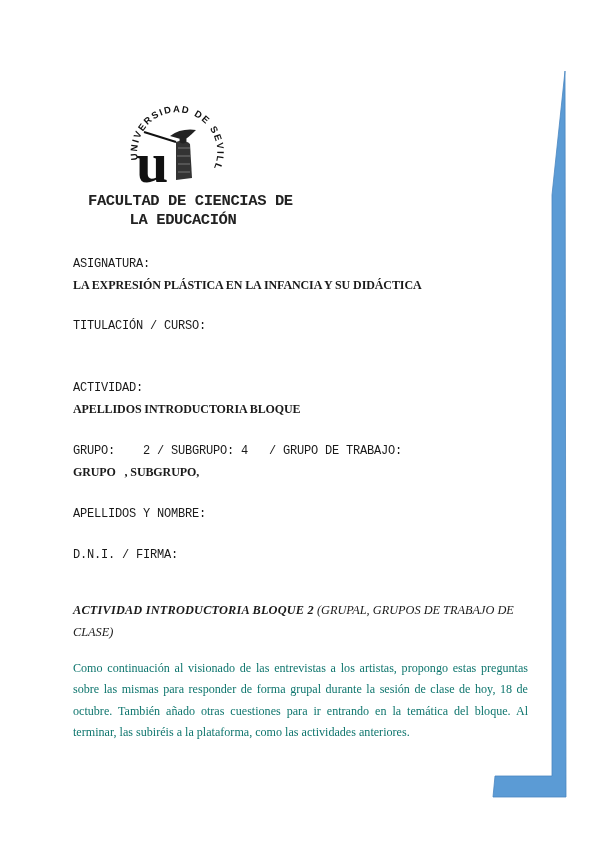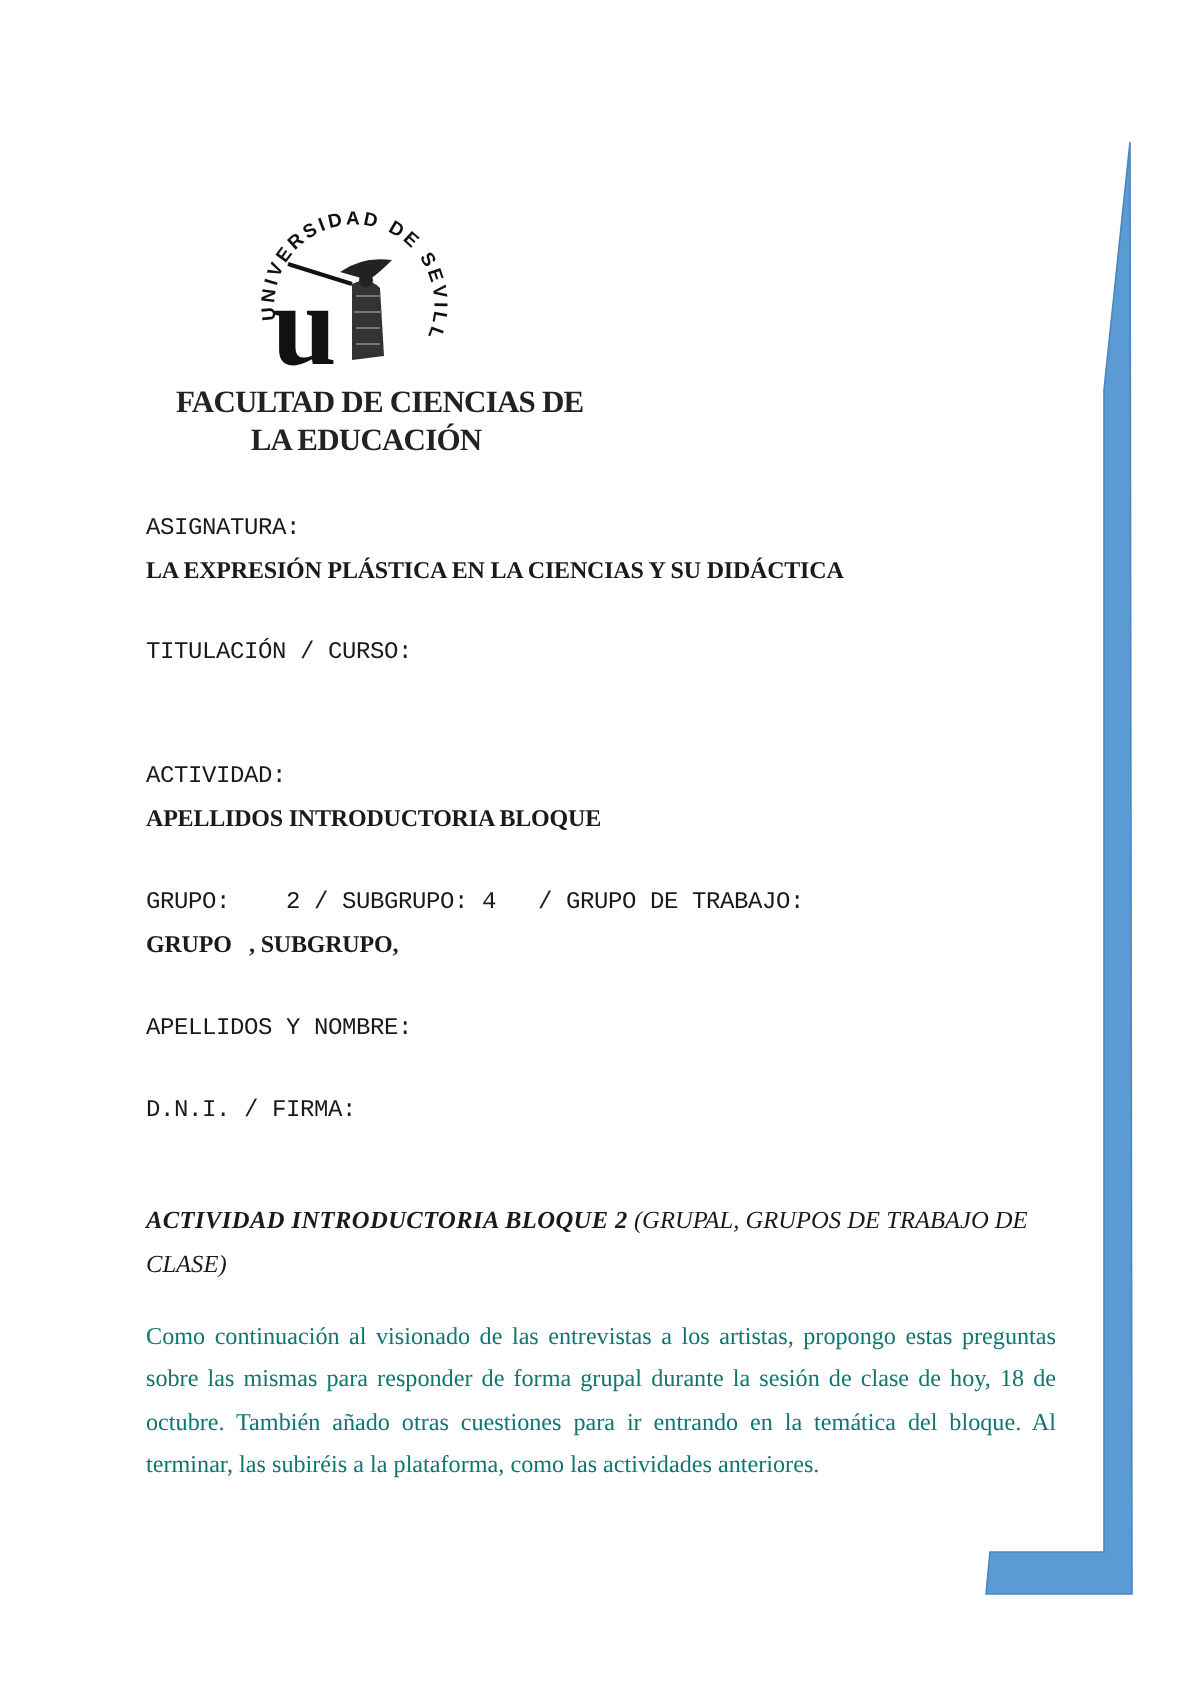--- a/index.html
+++ b/index.html
@@ -4,21 +4,21 @@
   <style>
     html, body { margin: 0; padding: 0; background: #ffffff; }
     body { width: 600px; height: 848px; position: relative; overflow: hidden;
            font-family: "Liberation Serif", "DejaVu Serif", serif; color: #111; }
     .page { position: absolute; left: 0; top: 0; width: 600px; height: 848px; background: #fff; }
 
     
     .logo { position: absolute; left: 88px; top: 98px; width: 190px; height: 135px; }
     .logo-seal { position: absolute; left: 38px; top: 0; width: 100px; height: 92px; }
     .logo-faculty { position: absolute; left: 0; top: 94px; width: 190px; text-align: center;
-                    font-family: Liberation Serif, serif; font-weight: bold;
+                    font-family: Liberation Mono, monospace; font-weight: bold;
                     font-size: 15.5px; line-height: 19px; letter-spacing: -0.4px; color: #222; }
     .logo-faculty div { white-space: nowrap; }
 
     
     .t { position: absolute; left: 73px; font-size: 12px; line-height: 14px; white-space: nowrap; color: #1a1a1a; }
     .label { font-weight: normal; letter-spacing: -0.2px; font-family: Liberation Mono, monospace; }
     .value { font-weight: bold; letter-spacing: -0.1px; }
 
     .heading2 { position: absolute; left: 73px; top: 599px; width: 456px; font-size: 12.3px; line-height: 22px; color: #1a1a1a; font-style: italic; }
     .heading2 b { letter-spacing: 0.2px; }
@@ -56,21 +56,21 @@
       <path d="M52 50 L64 50 M51 58 L65 58 M52 66 L64 66 M52 74 L64 74" stroke="#777" stroke-width="1"></path>
       <circle cx="57" cy="42" r="3.5" fill="#222"></circle>
     </svg>
     <div class="logo-faculty">
       <div>FACULTAD DE CIENCIAS DE</div>
       <div>LA EDUCACIÓN</div>
     </div>
   </div>
 
   <div class="t label" style="top:257px">ASIGNATURA:</div>
-  <div class="t value" style="top:278px">LA EXPRESIÓN PLÁSTICA EN LA CIENCIAS Y SU DIDÁCTICA</div>
+  <div class="t value" style="top:278px">LA EXPRESIÓN PLÁSTICA EN LA INFANCIA Y SU DIDÁCTICA</div>
 
   <div class="t label" style="top:319px">TITULACIÓN / CURSO:</div>
 
   <div class="t label" style="top:381px">ACTIVIDAD:</div>
   <div class="t value" style="top:402px">APELLIDOS INTRODUCTORIA BLOQUE</div>
 
   <div class="t label" style="top:444px; white-space:pre">GRUPO:    2 / SUBGRUPO: 4   / GRUPO DE TRABAJO:</div>
   <div class="t value" style="top:465px; white-space:pre">GRUPO   , SUBGRUPO,</div>
 
   <div class="t label" style="top:507px">APELLIDOS Y NOMBRE:</div>

